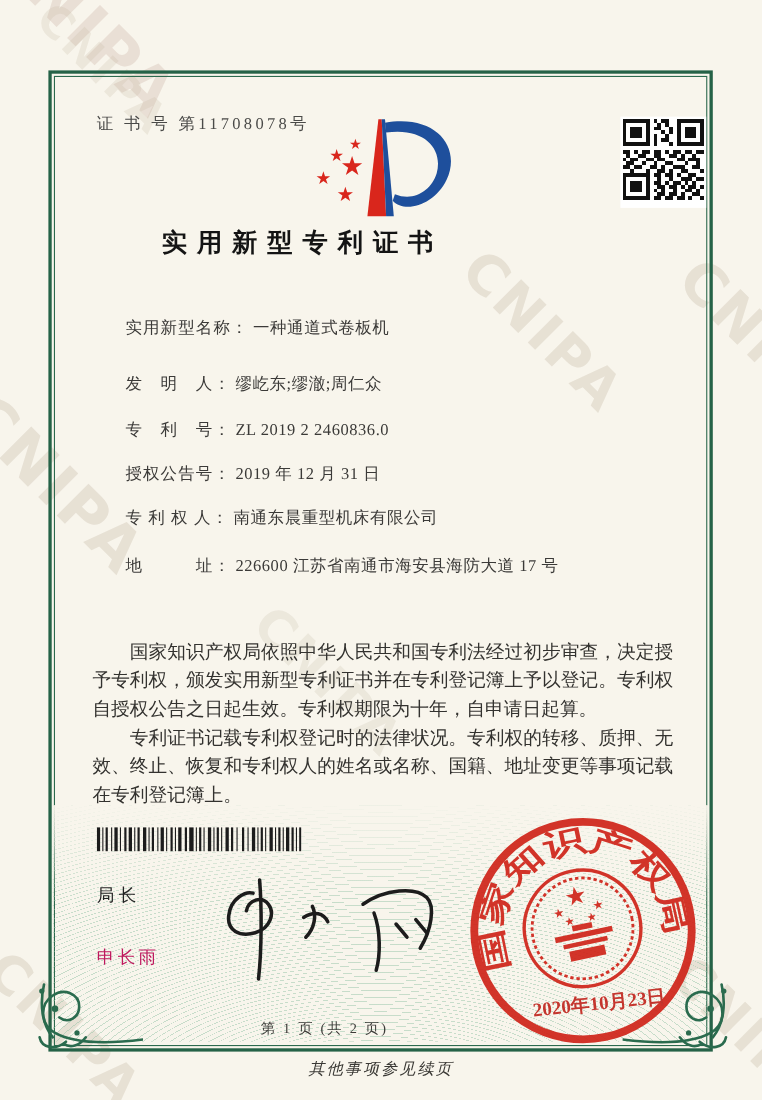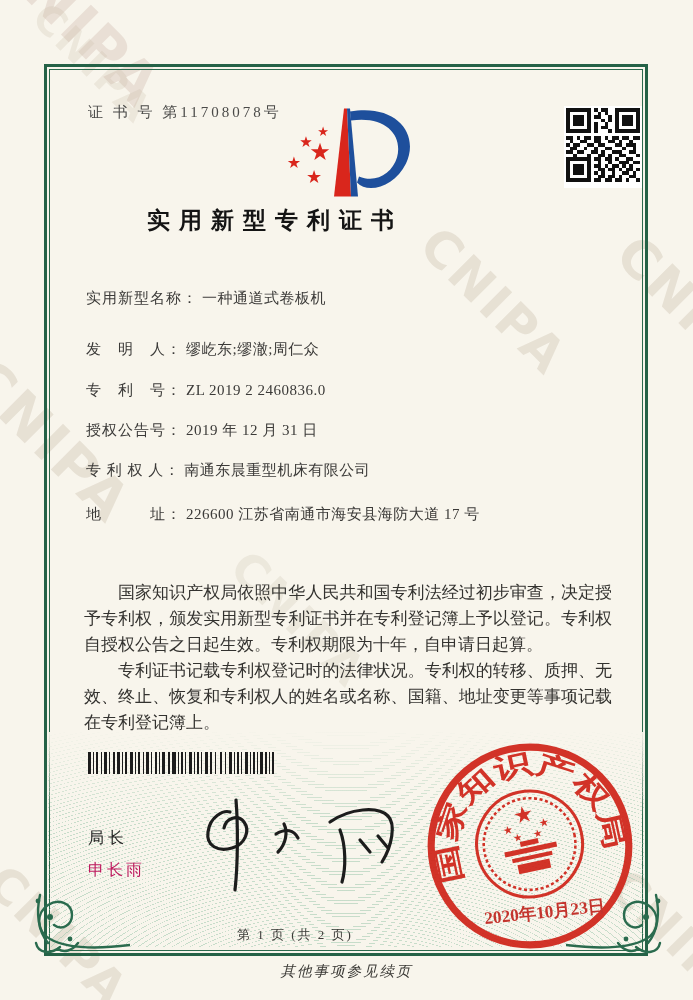--- a/index.html
+++ b/index.html
@@ -60,37 +60,37 @@
   }
   .logo{position:absolute;left:264px;top:104px;z-index:3;}
   .qr{position:absolute;left:564px;top:106px;z-index:3;background:#fff;padding:2px;}
   .title{
     position:absolute;left:0;top:205px;width:550px;z-index:3;
     text-align:center;font-size:23px;font-weight:700;letter-spacing:9px;color:#141414;
   }
 
   
   .row{position:absolute;left:86px;z-index:3;font-size:15px;color:#3b3a38;white-space:nowrap;}
-  .row .lab{letter-spacing:1px;color:#3b3a38;}
+  .row .lab{letter-spacing:1px;color:#3b3a38;margin-left:28px;}
   .row .val{margin-left:4px;letter-spacing:0.5px;}
   .r1{top:289px;} .r2{top:340px;} .r3{top:381px;} .r4{top:421px;}
   .r5{top:461px;text-align:right;} .r6{top:505px;} .r7{top:549px;}
   .grant2{position:absolute;left:368px;top:0;}
   .r7 .inner{position:relative;display:block;width:520px;}
 
   
   .paras{
     position:absolute;left:84px;top:580px;width:528px;z-index:3;
     font-size:17px;line-height:26px;color:#33322f;text-align:justify;
   }
   .paras p{margin:0;text-indent:2em;}
 
   
   .barcode{position:absolute;left:88px;top:752px;z-index:3;}
-  .signer-title{position:absolute;left:88px;top:828px;z-index:3;font-size:16px;letter-spacing:4px;color:#222;}
+  .signer-title{position:absolute;left:88px;top:804px;z-index:3;font-size:16px;letter-spacing:4px;color:#222;}
   .signer-name{position:absolute;left:88px;top:860px;z-index:3;font-size:16px;letter-spacing:3px;color:#be185d;}
   .signature{position:absolute;left:192px;top:794px;z-index:4;}
   .seal{position:absolute;left:422px;top:738px;z-index:5;}
   .page-footer{
     position:absolute;left:0;top:926px;width:590px;z-index:3;
     text-align:center;font-size:13px;letter-spacing:2px;color:#3c3b38;
   }
   .corner{position:absolute;z-index:6;}
   .corner-left{left:26px;top:893px;}
   .corner-right{left:566px;top:893px;transform:scaleX(-1);}

